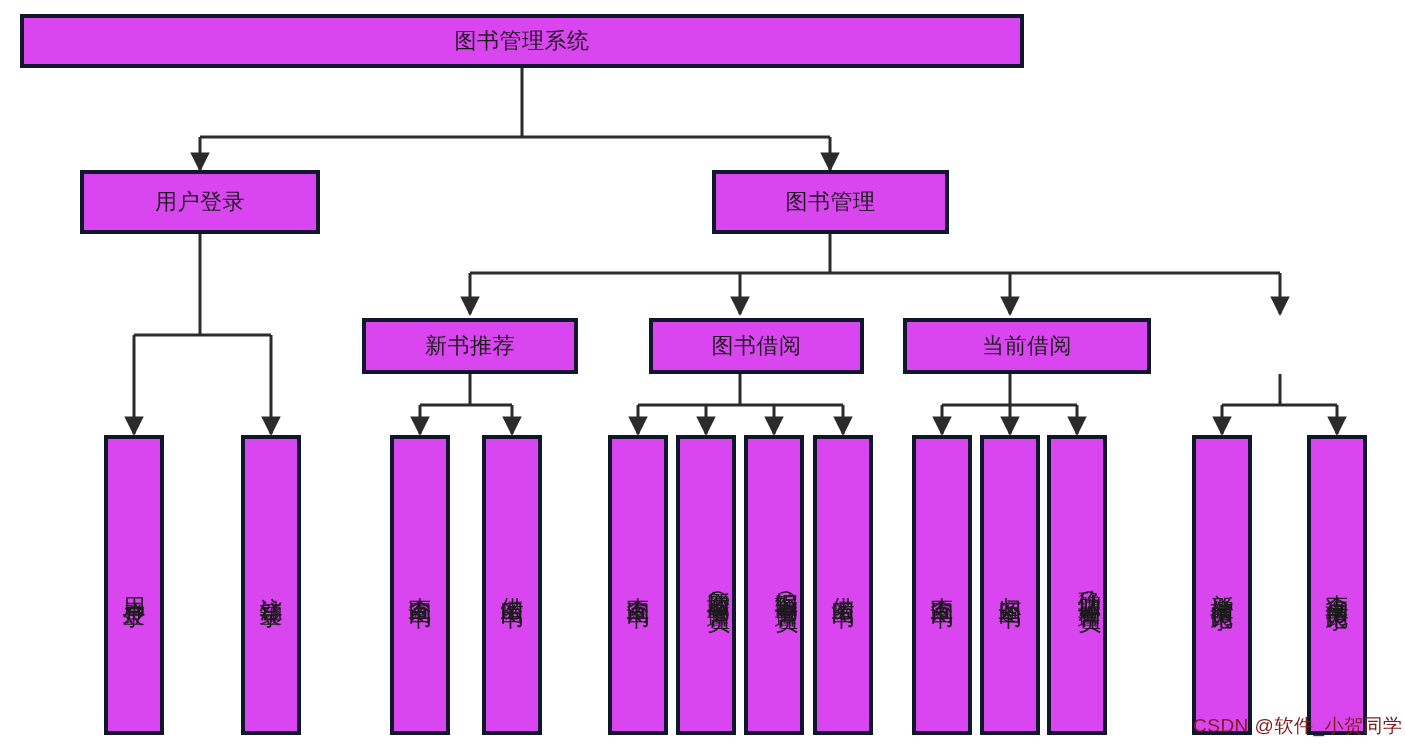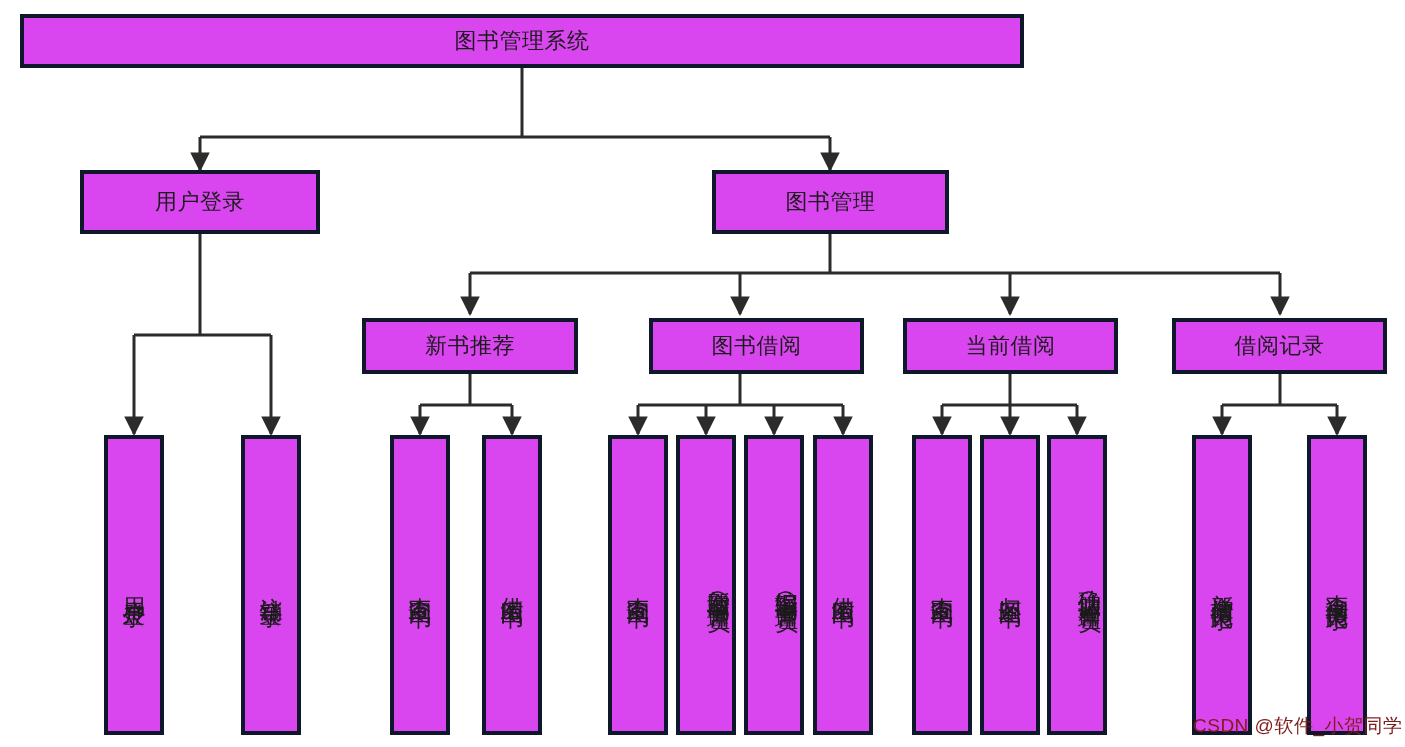--- a/index.html
+++ b/index.html
@@ -116,22 +116,21 @@
     </g>
   </svg>
 
   <div class="node h" style="left:20px; top:14px; width:1004px; height:54px;">图书管理系统</div>
 
   <div class="node h" style="left:80px; top:170px; width:240px; height:64px;">用户登录</div>
   <div class="node h" style="left:712px; top:170px; width:237px; height:64px;">图书管理</div>
 
   <div class="node h" style="left:362px; top:318px; width:216px; height:56px;">新书推荐</div>
   <div class="node h" style="left:633px; top:318px; width:215px; height:56px;margin-left:16px;">图书借阅</div>
-  <div class="node h" style="left:903px; top:318px; width:215px; height:56px;">当前借阅</div>
-  <div class="node h" style="left:1172px; top:318px; width:215px; height:56px;">借阅记录</div>
+  <div class="node h" style="left:903px; top:318px; width:248px; height:56px;">当前借阅</div>
 
   <div class="node v" style="left:104px; top:435px; width:60px; height:300px;">用户登录</div>
   <div class="node v" style="left:241px; top:435px; width:60px; height:300px;">注销登录</div>
 
   <div class="node v" style="left:390px; top:435px; width:60px; height:300px;">查询图书</div>
   <div class="node v" style="left:482px; top:435px; width:60px; height:300px;">借阅图书</div>
 
   <div class="node v" style="left:608px; top:435px; width:60px; height:300px;">查询图书</div>
   <div class="node v top" style="left:676px; top:435px; width:60px; height:300px;">新增图书（管理员）</div>
   <div class="node v top" style="left:744px; top:435px; width:60px; height:300px;">编辑图书（管理员）</div>

